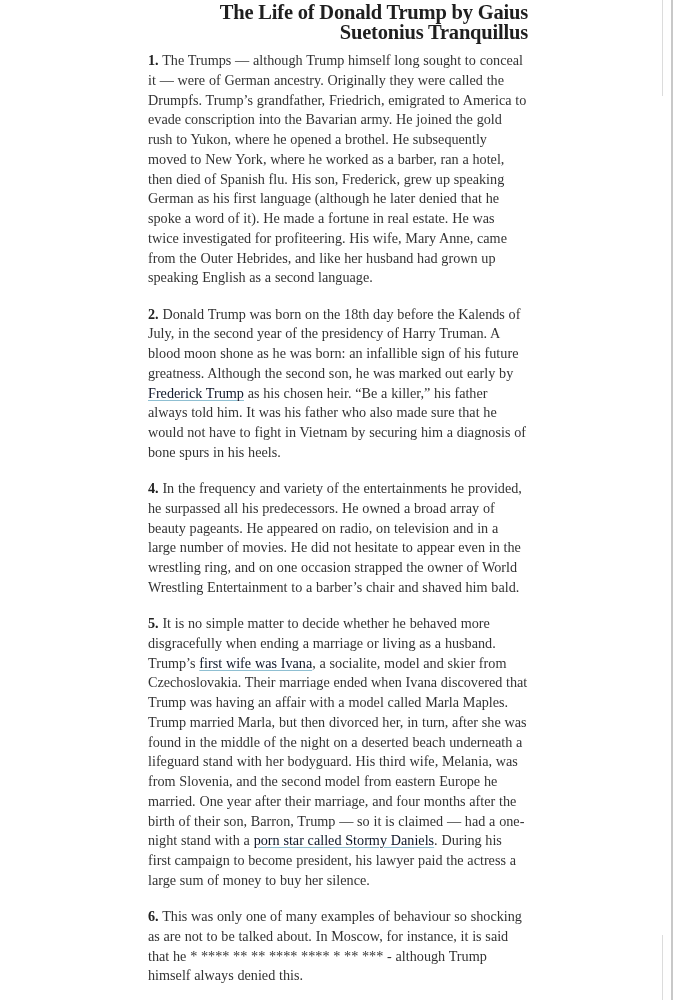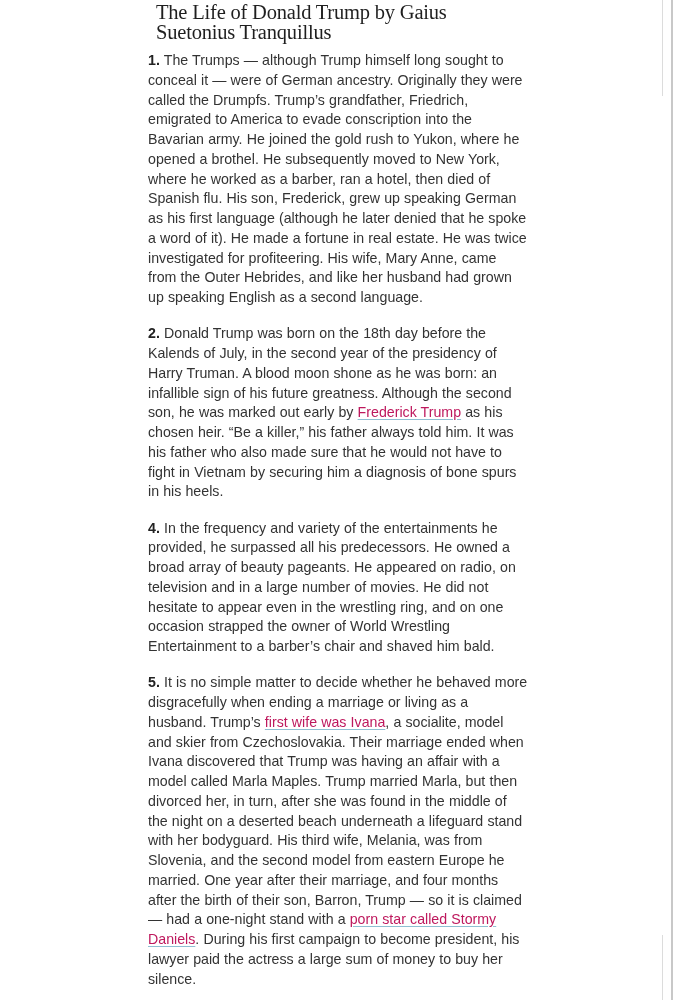--- a/index.html
+++ b/index.html
@@ -16,41 +16,42 @@
       color: #333333;
     }
     .article {
       position: absolute;
       left: 148px;
       top: 2px;
       width: 380px;
     }
     .title {
       font-family: "Liberation Serif", "DejaVu Serif", serif;
-      font-weight: normal;
+      font-weight: bold;
       font-size: 20.5px;
       line-height: 20px;
       color: #1f1f1f;
       margin: 0 0 9px 8px;
       letter-spacing: -0.2px;
+      text-align: right;
     }
     .para {
-      font-family: Liberation Sans, sans-serif;
+      font-family: Liberation Serif, serif;
       font-size: 14.2px;
       line-height: 19.75px;
       margin: 0 0 16.5px 0;
       color: #333333;
       word-spacing: 0.2px;
     }
     .para .num {
       font-weight: bold;
       color: #222222;
     }
     .para a {
-      color: #be185d;
+      color: #0f172a;
       text-decoration: underline;
       text-decoration-color: #8fbfd2;
       text-underline-offset: 2px;
     }
     .scroll-track-outer {
       position: absolute;
       left: 671px;
       top: 0;
       width: 2px;
       height: 1000px;

